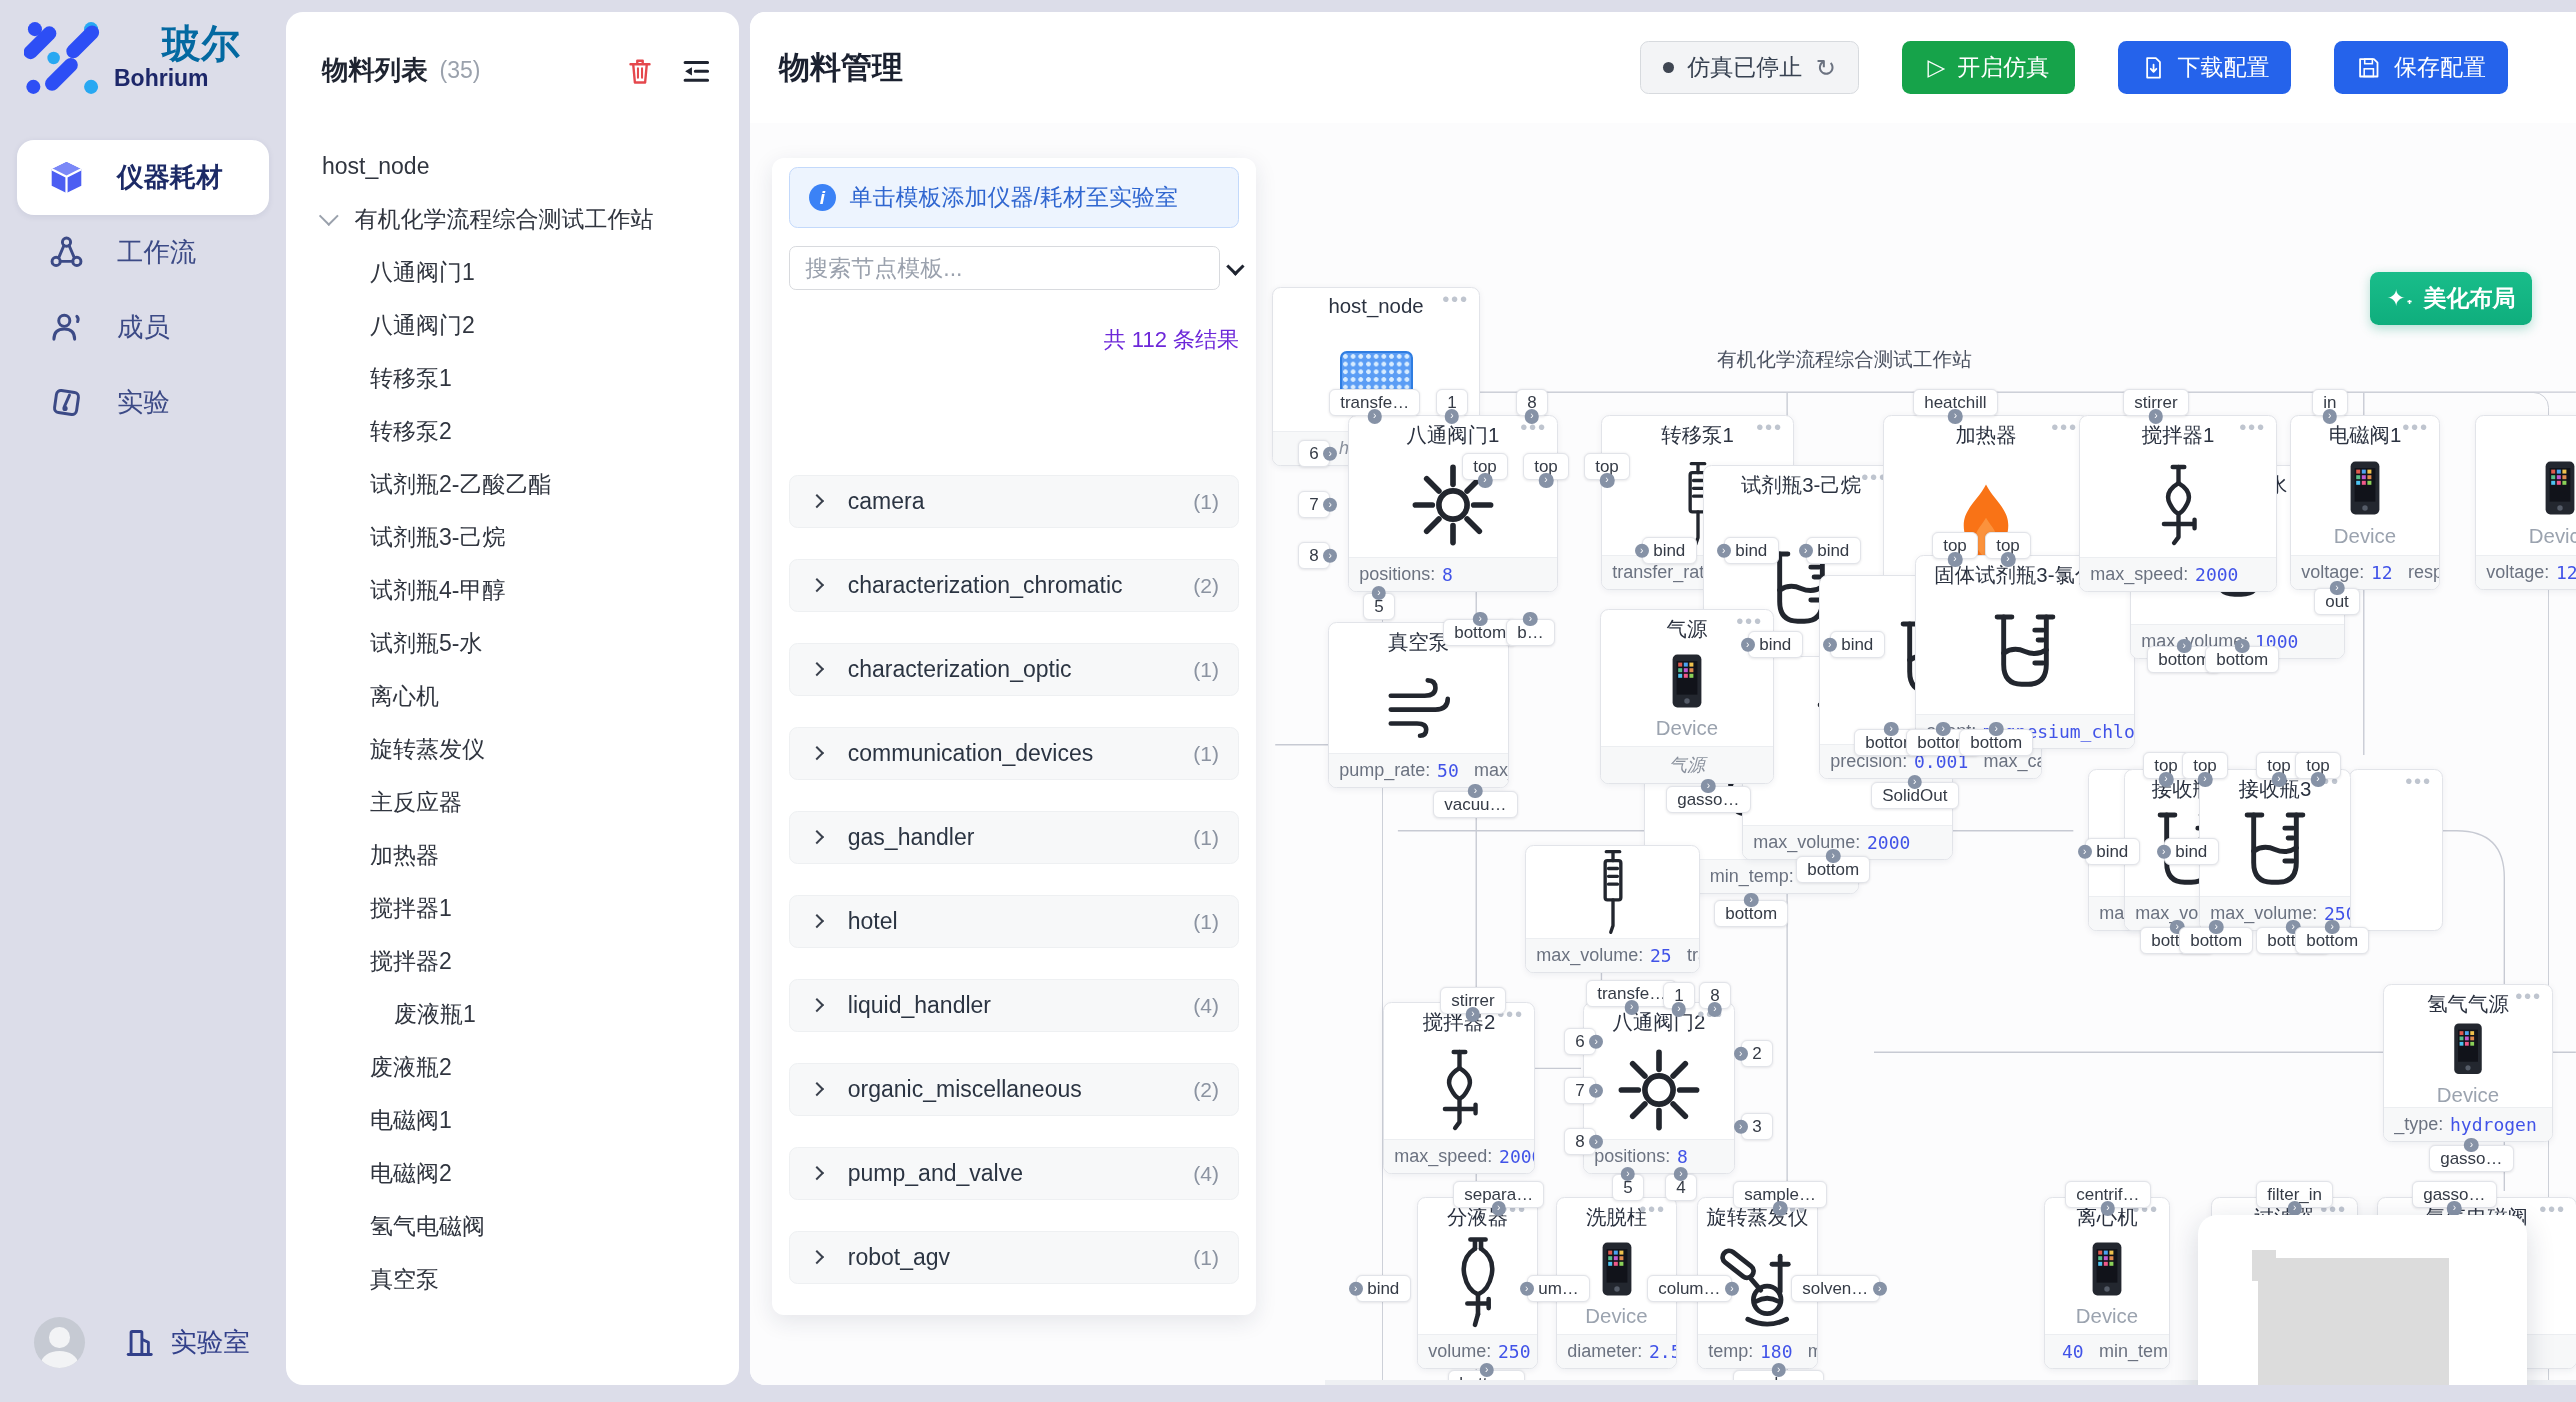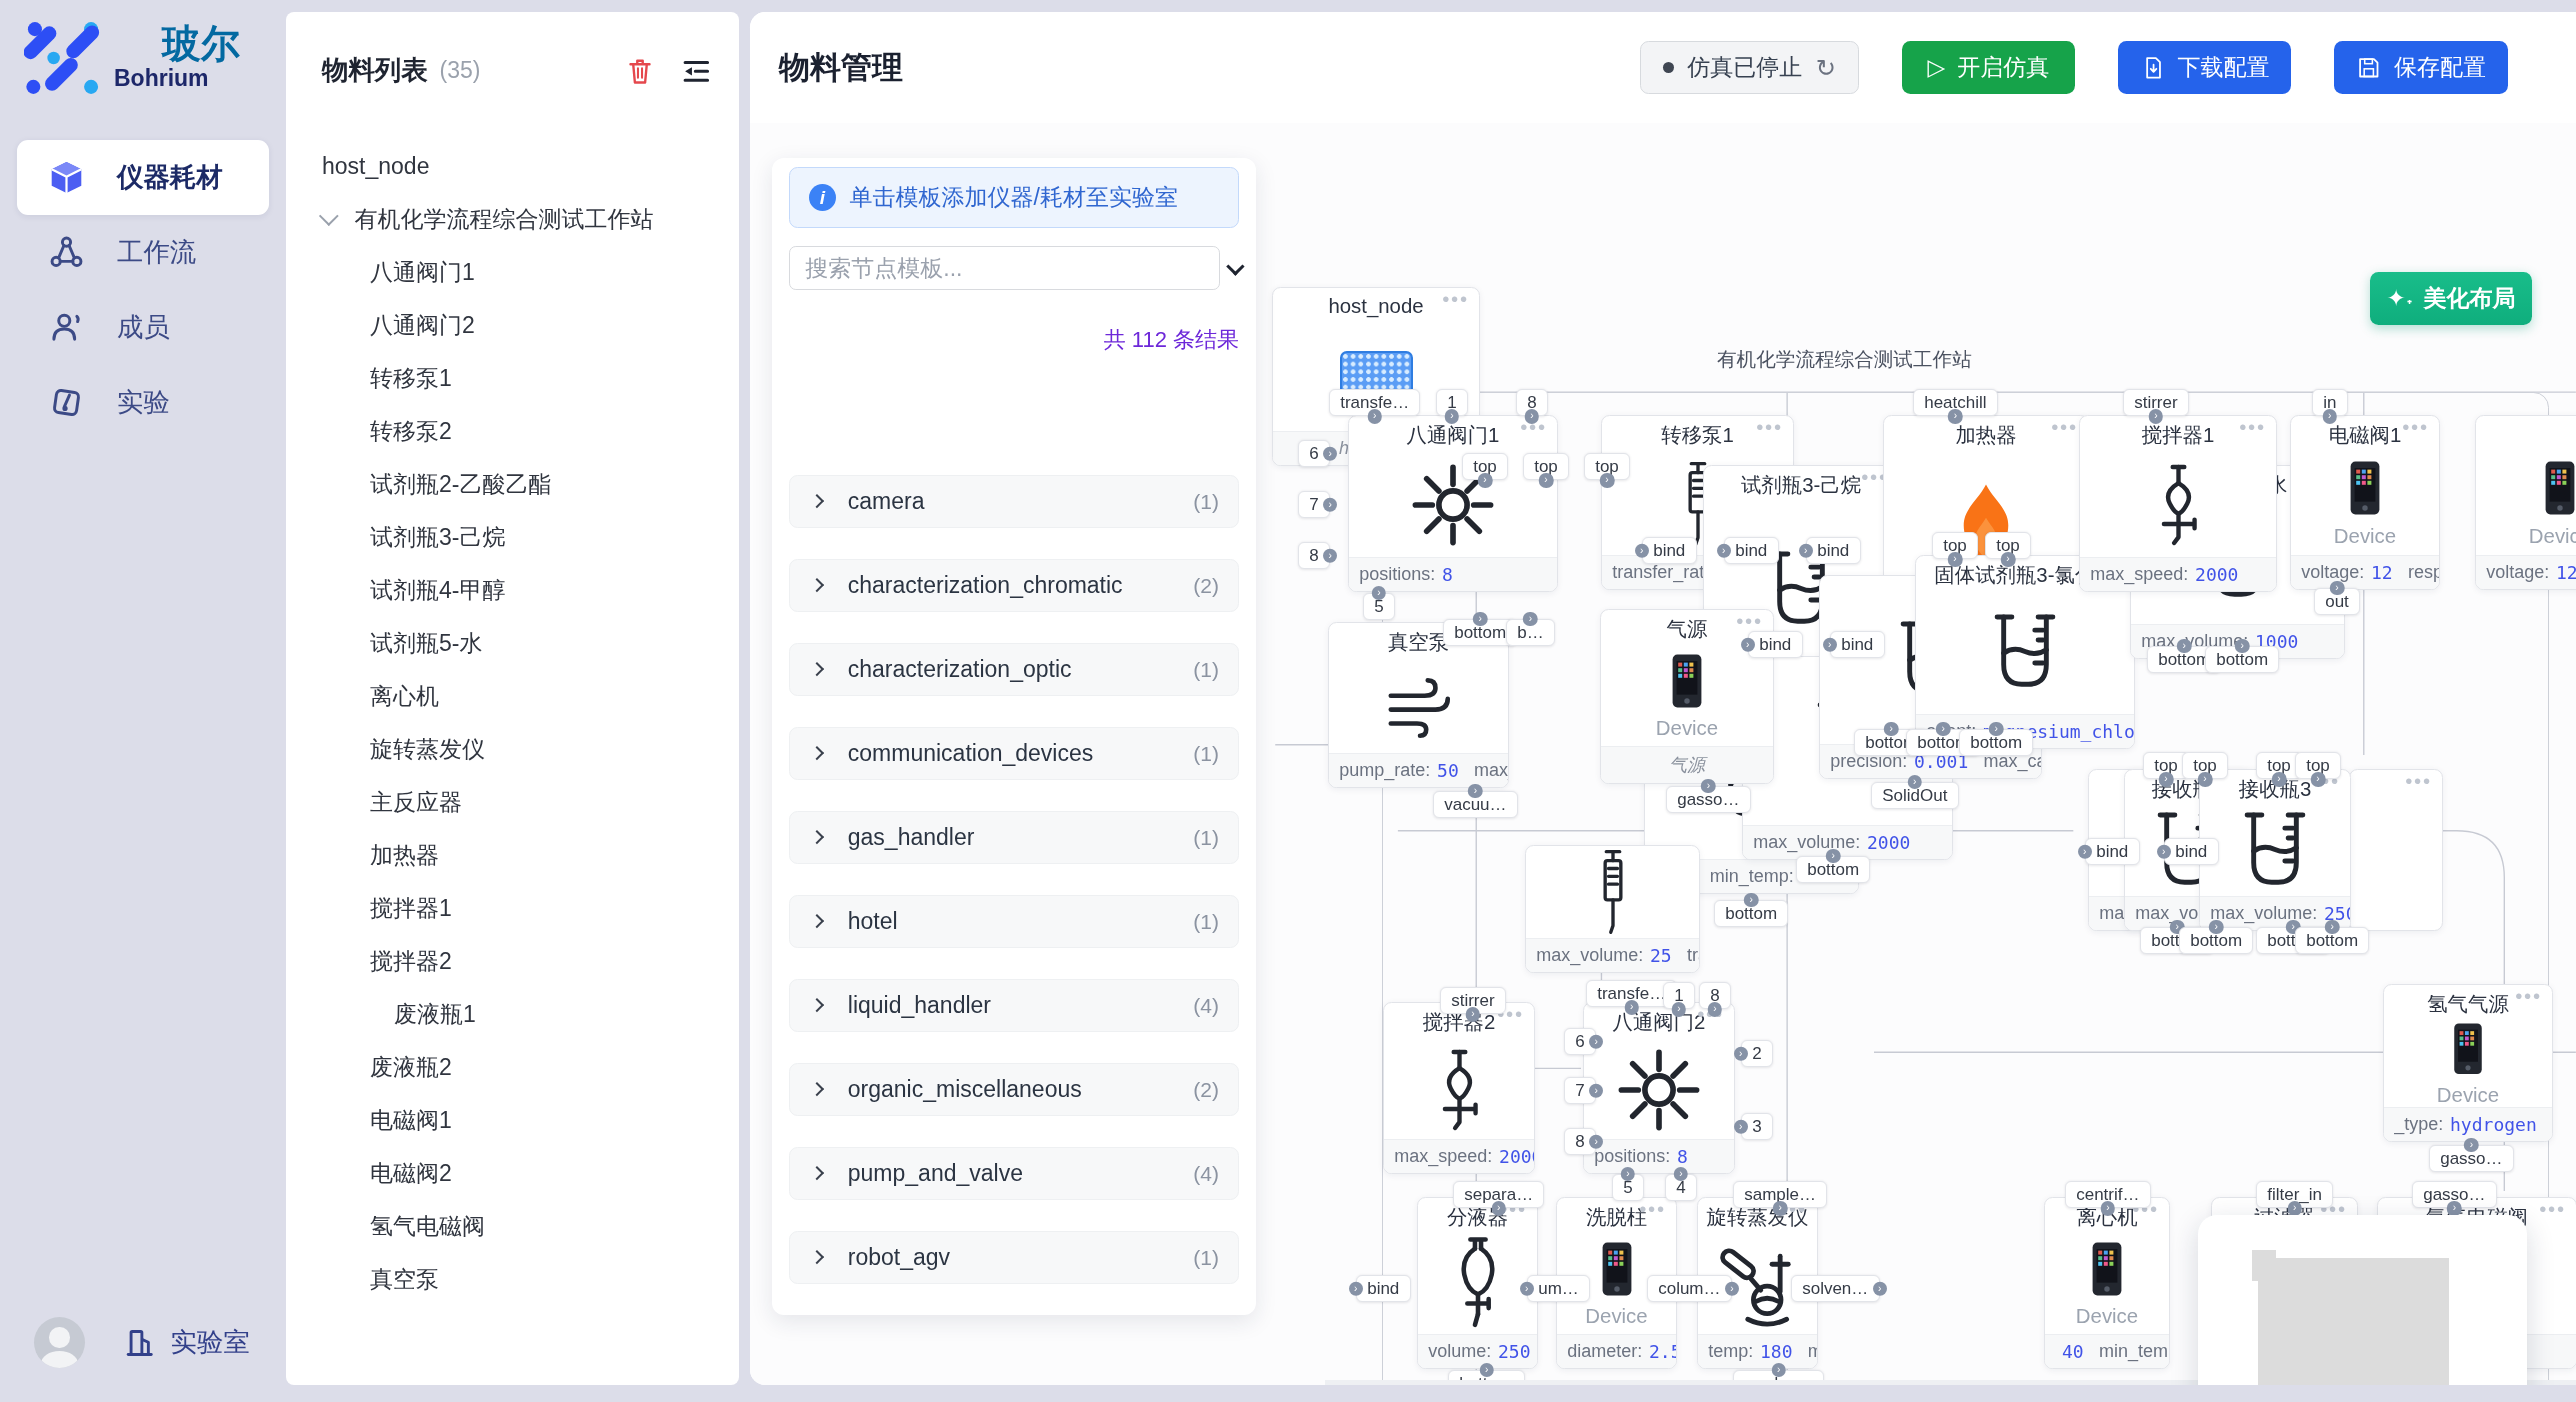--- a/index.html
+++ b/index.html
@@ -5,36 +5,36 @@
   * { margin:0; padding:0; box-sizing:border-box; }
   html,body { width:2576px; height:1402px; overflow:hidden; background:#dcdde9;
     font-family:"Liberation Sans","DejaVu Sans",sans-serif; color:#1f2430; }
   
   #sidebar { position:absolute; left:0; top:0; width:286px; height:1402px; background:#dcdde9; }
   #logo { position:absolute; left:24px; top:19px; display:flex; align-items:center; }
   #logo svg { width:78px; height:78px; }
   .logo-txt { margin-left:12px; }
   .logo-title { font-size:39px; font-weight:bold; color:#0369a1; line-height:1.05;margin-left:48px; }
   .logo-sub { font-size:23px; font-weight:bold; color:#1d2769; }
-  .nav-item { position:absolute; left:17px; width:252px; height:75px; border-radius:11px;
+  .nav-item { position:absolute; left:17px; width:252px; height:75px; border-radius:17px;
     display:flex; align-items:center; cursor:pointer; }
   .nav-item.active { background:#ffffff; box-shadow:0 1.7px 6.8px rgba(30,40,90,.08); }
   .nav-ic { width:37px; height:37px; margin-left:31px; flex:0 0 auto; }
   .nav-label { margin-left:32px; font-size:26.4px; color:#3c4a86; font-weight:500; }
   .nav-item.active .nav-label { color:#1c2a66; font-weight:bold; }
   #side-footer { position:absolute; left:34px; bottom:34px; display:flex; align-items:center; }
   #avatar { width:51px; height:51px; border-radius:50%; background:#c6cad3; overflow:hidden; position:relative; }
   #avatar:before { content:""; position:absolute; left:15.3px; top:10.2px; width:20.4px; height:20.4px; border-radius:50%; background:#f2f3f5; }
   #avatar:after { content:""; position:absolute; left:6.8px; top:34px; width:37px; height:25.6px; border-radius:50%; background:#f2f3f5; }
   #lab-entry { display:flex; align-items:center; margin-left:36px; cursor:pointer; }
   #lab-entry svg { width:36px; height:36px; }
   #lab-entry span { margin-left:13.6px; font-size:26.4px; color:#32408a; font-weight:500; }
   
   #materials { position:absolute; left:286px; top:12px; width:453px; height:1373px;
-    background:#fff; border-radius:8px; overflow:hidden; }
+    background:#fff; border-radius:17px; overflow:hidden; }
   #mat-head { position:absolute; left:36px; right:25.6px; top:41px; display:flex; align-items:center; }
   #mat-title { font-size:26.4px; font-weight:bold; color:#1f2430; }
   #mat-count { font-size:23px; color:#9aa1ac; margin-left:12px; }
   #mat-icons { margin-left:auto; display:flex; align-items:center; gap:22px; }
   #mat-icons svg { width:34px; height:34px; cursor:pointer; }
   #tree { position:absolute; left:0; right:0; top:128px; bottom:0; overflow:hidden; }
   .tree-row { height:53px; display:flex; align-items:center; font-size:23px; color:#30353f; cursor:pointer; }
   .tree-row .chev { width:13.6px; height:13.6px; border-right:2.6px solid #9aa1ac; border-bottom:2.6px solid #9aa1ac;
     transform:rotate(45deg); margin-right:19px; margin-top:-6.8px; flex:0 0 auto; }
   

